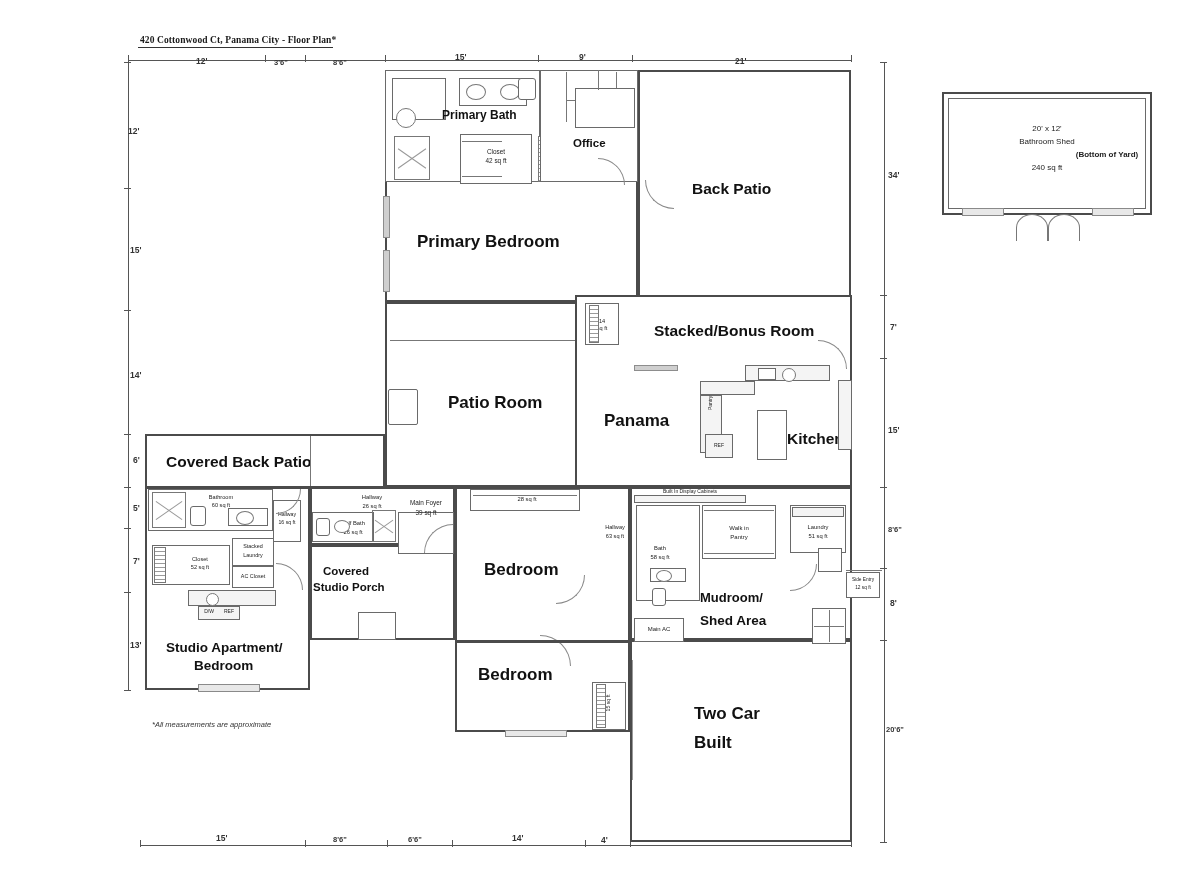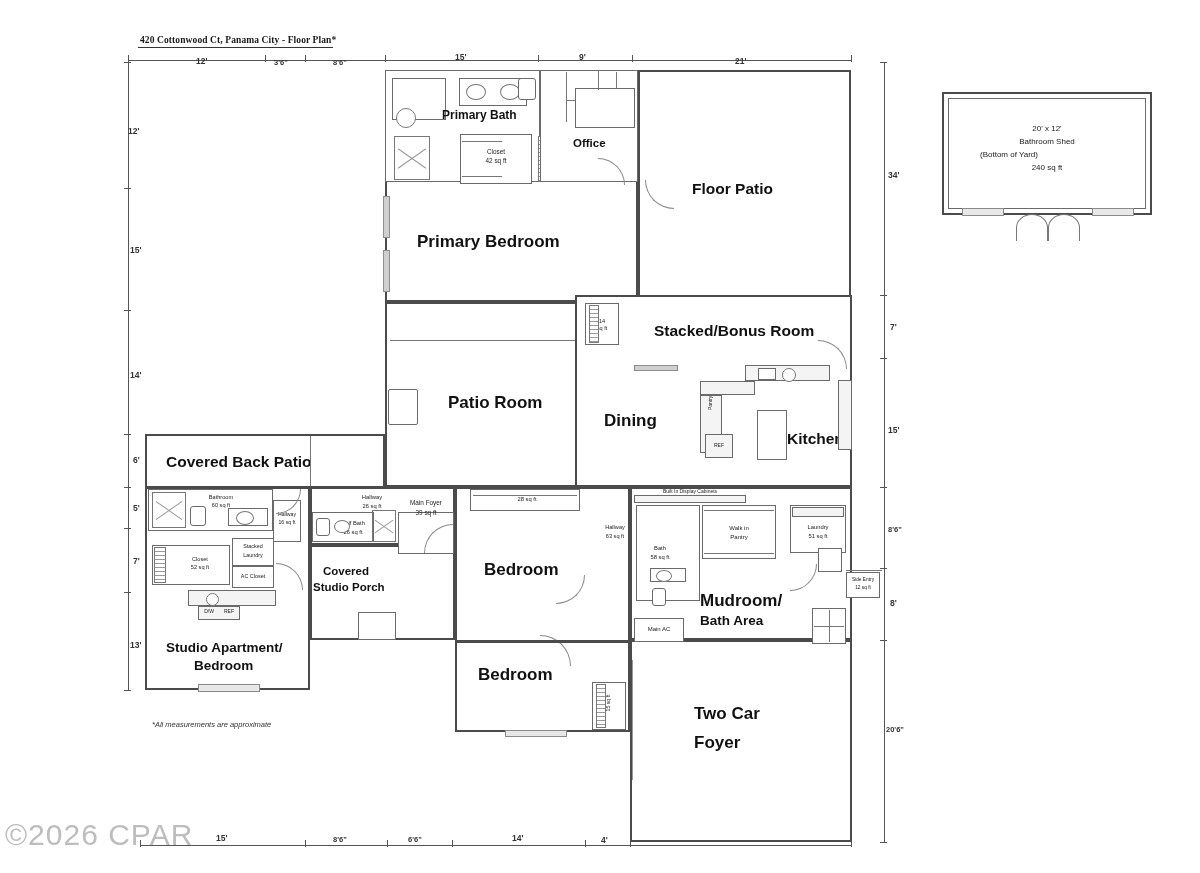--- a/index.html
+++ b/index.html
@@ -269,21 +269,21 @@
   <div class="dim" style="left:333px; top:835px; font-size:7.5px;">8'6"</div>
   <div class="dim" style="left:408px; top:835px; font-size:7.5px;">6'6"</div>
   <div class="dim" style="left:512px; top:833px;">14'</div>
   <div class="dim" style="left:601px; top:835px;">4'</div>
   <div class="dim" style="left:735px; top:833px;">21'</div>
 
   <div class="room" style="left:942px; top:92px; width:210px; height:123px;"></div>
   <div class="thin" style="left:948px; top:98px; width:198px; height:111px;"></div>
   <div class="lbl small-label" style="left:992px; top:124px; width:110px; font-size:8px;">20' x 12'</div>
   <div class="lbl small-label" style="left:992px; top:137px; width:110px; font-size:8px;">Bathroom Shed</div>
-  <div class="lbl small-label" style="left:954px; top:150px; width:110px; font-size:8px;">(Bottom of Yard)</div>
+  <div class="lbl small-label" style="left:1052px; top:150px; width:110px; font-size:8px;font-weight:bold;">(Bottom of Yard)</div>
   <div class="lbl small-label" style="left:992px; top:163px; width:110px; font-size:8px;">240 sq ft</div>
 
   <div class="win" style="left:962px; top:208px; width:40px; height:6px;"></div>
   <div class="win" style="left:1092px; top:208px; width:40px; height:6px;"></div>
   <div class="shed-door" style="left:1016px; top:214px; width:30px; height:26px;"></div>
   <div class="shed-door" style="left:1048px; top:214px; width:30px; height:26px;"></div>
 
   <div class="room" style="left:385px; top:70px; width:253px; height:232px;"></div>
 
   <div class="room" style="left:638px; top:70px; width:213px; height:232px;"></div>
@@ -328,31 +328,31 @@
   <div class="vthin" style="left:566px; top:72px; height:50px;"></div>
   <div class="hthin" style="left:566px; top:100px; width:50px;"></div>
   <div class="vthin" style="left:616px; top:72px; height:30px;"></div>
   <div class="lbl room-label" style="left:573px; top:137px; font-size:11.5px;">Office</div>
   <div class="door-q" style="left:598px; top:158px; width:26px; height:26px;"></div>
 
   <div class="lbl room-label big" style="left:417px; top:232px;">Primary Bedroom</div>
   <div class="greyblock" style="left:383px; top:250px; width:5px; height:40px;"></div>
   <div class="greyblock" style="left:383px; top:196px; width:5px; height:40px;"></div>
 
-  <div class="lbl room-label" style="left:692px; top:180px;">Floor Patio</div>
+  <div class="lbl room-label" style="left:692px; top:180px;">Back Patio</div>
   <div class="thin" style="left:575px; top:88px; width:60px; height:40px;"></div>
   <div class="vthin" style="left:598px; top:70px; height:20px;"></div>
   <div class="door-q" style="left:645px; top:180px; width:28px; height:28px; transform:rotate(180deg);"></div>
 
   <div class="lbl room-label big" style="left:448px; top:393px;">Patio Room</div>
   <div class="fp" style="left:395px; top:398px; width:18px; height:18px;">FP</div>
   <div class="thin" style="left:388px; top:389px; width:30px; height:36px; border-radius:2px;"></div>
   <div class="hthin" style="left:390px; top:340px; width:185px;"></div>
 
-  <div class="lbl room-label big" style="left:604px; top:411px;">Dining</div>
+  <div class="lbl room-label big" style="left:604px; top:411px;">Panama</div>
 
   <div class="lbl room-label" style="left:654px; top:322px;">Stacked/Bonus Room</div>
   <div class="thin" style="left:585px; top:303px; width:34px; height:42px;"></div>
   <div class="lbl tiny-label" style="left:588px; top:318px; width:28px;">14</div>
   <div class="lbl tiny-label" style="left:588px; top:325px; width:28px;">sq ft</div>
   <div class="stair" style="left:589px; top:305px; width:10px; height:38px;"></div>
   <div class="greyblock" style="left:634px; top:365px; width:42px; height:4px;"></div>
   <div class="door-q" style="left:818px; top:340px; width:28px; height:28px;"></div>
 
   <div class="lbl room-label" style="left:787px; top:430px;">Kitchen</div>
@@ -464,27 +464,26 @@
   <div class="thin" style="left:818px; top:548px; width:24px; height:24px;"></div>
 
   <div class="thin" style="left:846px; top:572px; width:34px; height:26px;"></div>
   <div class="lbl tiny-label" style="left:847px; top:577px; width:32px; font-size:4.8px;">Side Entry</div>
   <div class="lbl tiny-label" style="left:847px; top:585px; width:32px; font-size:4.8px;">12 sq ft</div>
   <div class="hthin" style="left:846px; top:570px; width:36px;"></div>
 
   <div class="thin" style="left:634px; top:618px; width:50px; height:24px;"></div>
   <div class="lbl tiny-label" style="left:636px; top:626px; width:46px; font-size:6px;">Main AC</div>
 
-  <div class="lbl room-label" style="left:700px; top:591px; font-size:17px;text-align:right;">Mudroom/</div>
-  <div class="lbl room-label" style="left:700px; top:613px; font-size:13.5px;">Bath Area</div>
+  <div class="lbl room-label" style="left:700px; top:591px; font-size:13px;text-align:right;">Mudroom/</div>
+  <div class="lbl room-label" style="left:700px; top:613px; font-size:13.5px;">Shed Area</div>
   <div class="thin" style="left:812px; top:608px; width:34px; height:36px;"></div>
   <div class="vthin" style="left:829px; top:610px; height:32px;"></div>
   <div class="hthin" style="left:814px; top:626px; width:30px;"></div>
   <div class="door-q" style="left:790px; top:564px; width:26px; height:26px; transform:rotate(90deg);"></div>
 
   <div class="lbl room-label big" style="left:694px; top:704px;">Two Car</div>
-  <div class="lbl room-label big" style="left:694px; top:733px;">Foyer</div>
+  <div class="lbl room-label big" style="left:694px; top:733px;">Built</div>
   <div class="vthin" style="left:632px; top:660px; height:120px; background:#999;"></div>
 
   <div class="note" style="left:152px; top:720px;">*All measurements are approximate</div>
-  <div class="watermark" style="left:5px; top:818px;">©2026 CPAR</div>
 
 </div>
 
 </body></html>

